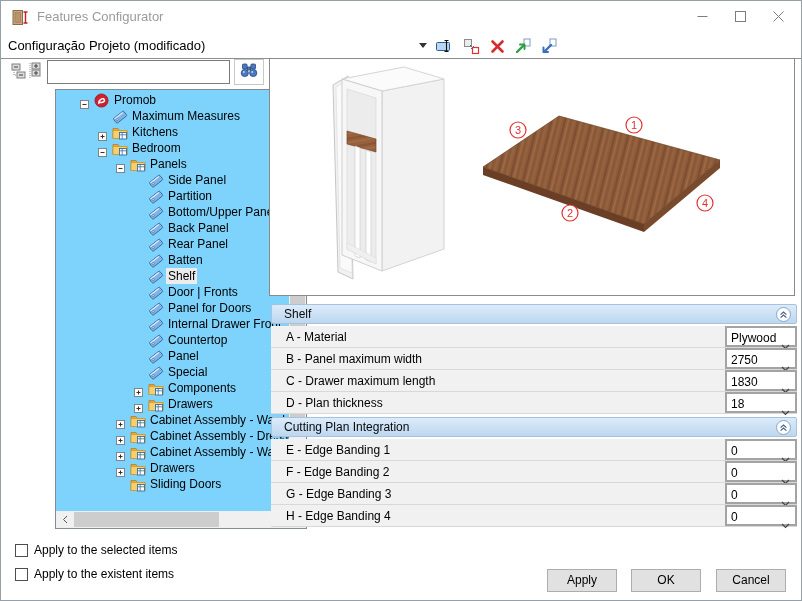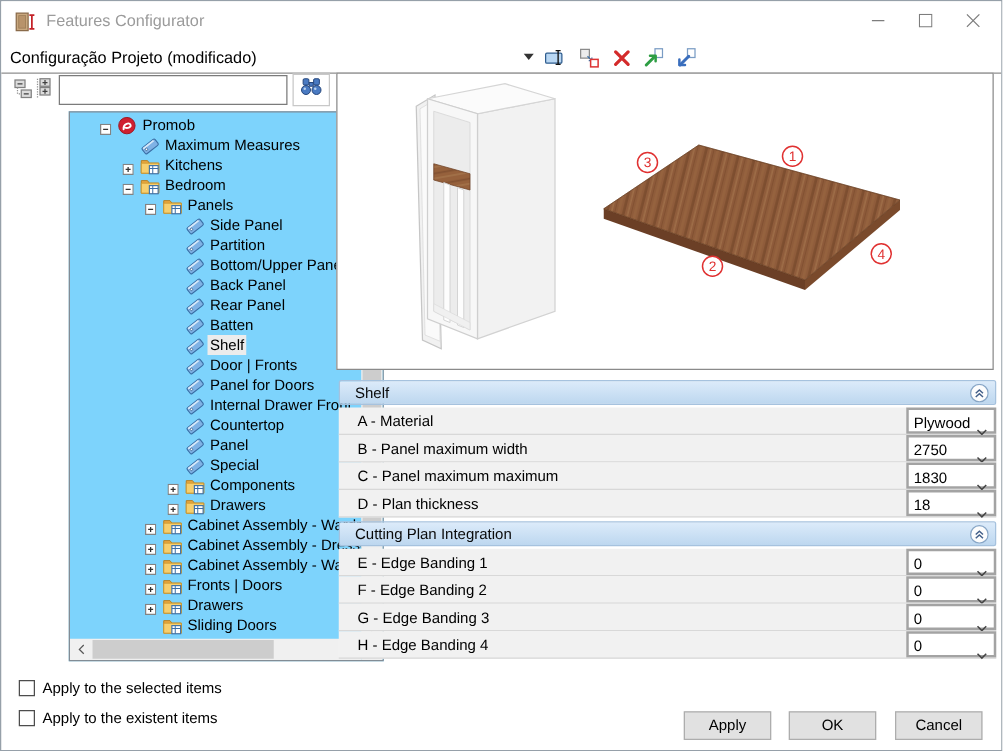--- a/index.html
+++ b/index.html
@@ -426,33 +426,20 @@
             <span class="expander" style="left: 60px;"><svg width="9" height="9" viewBox="0 0 9 9">
                 <rect x="0.5" y="0.5" width="8" height="8" fill="#fff" stroke="#838383"></rect>
                 <path d="M2.5 4.5h4 M4.5 2.5v4" stroke="#333" stroke-width="1"></path>
               </svg></span>
             <span class="node-icon" style="left: 74px;"><svg width="16" height="16" viewBox="0 0 16 16" style="margin-top:1px">
                 <path d="M1 3.5h5l1.5 2H15v8H1z" fill="#e9a73e" stroke="#b57f22" stroke-width="0.8"></path>
                 <path d="M1 5.5h14v8H1z" fill="#f6cf6e" stroke="#c9962f" stroke-width="0.7"></path>
                 <rect x="7.5" y="7.5" width="7" height="6.5" fill="#fff" stroke="#3a6ea5" stroke-width="0.9"></rect>
                 <path d="M7.5 9.8h7 M10.2 7.5v6.5" stroke="#3a6ea5" stroke-width="0.8"></path>
               </svg></span>
-            <span class="node-label" style="left: 92px;">Fronts | Doors</span>
-          </div>
-          <div class="tree-row">
-            <span class="expander" style="left: 60px;"><svg width="9" height="9" viewBox="0 0 9 9">
-                <rect x="0.5" y="0.5" width="8" height="8" fill="#fff" stroke="#838383"></rect>
-                <path d="M2.5 4.5h4 M4.5 2.5v4" stroke="#333" stroke-width="1"></path>
-              </svg></span>
-            <span class="node-icon" style="left: 74px;"><svg width="16" height="16" viewBox="0 0 16 16" style="margin-top:1px">
-                <path d="M1 3.5h5l1.5 2H15v8H1z" fill="#e9a73e" stroke="#b57f22" stroke-width="0.8"></path>
-                <path d="M1 5.5h14v8H1z" fill="#f6cf6e" stroke="#c9962f" stroke-width="0.7"></path>
-                <rect x="7.5" y="7.5" width="7" height="6.5" fill="#fff" stroke="#3a6ea5" stroke-width="0.9"></rect>
-                <path d="M7.5 9.8h7 M10.2 7.5v6.5" stroke="#3a6ea5" stroke-width="0.8"></path>
-              </svg></span>
             <span class="node-label" style="left: 92px;">Drawers</span>
           </div>
           <div class="tree-row">
             <span class="node-icon" style="left: 74px;"><svg width="16" height="16" viewBox="0 0 16 16" style="margin-top:1px">
                 <path d="M1 3.5h5l1.5 2H15v8H1z" fill="#e9a73e" stroke="#b57f22" stroke-width="0.8"></path>
                 <path d="M1 5.5h14v8H1z" fill="#f6cf6e" stroke="#c9962f" stroke-width="0.7"></path>
                 <rect x="7.5" y="7.5" width="7" height="6.5" fill="#fff" stroke="#3a6ea5" stroke-width="0.9"></rect>
                 <path d="M7.5 9.8h7 M10.2 7.5v6.5" stroke="#3a6ea5" stroke-width="0.8"></path>
               </svg></span>
             <span class="node-label" style="left: 92px;">Sliding Doors</span>
@@ -567,21 +554,21 @@
       <div class="prop-row">
         <span class="prop-label">B - Panel maximum width</span>
         <div class="prop-combo">
           <span class="prop-value">2750</span>
           <span class="combo-chev"><svg width="9" height="6" viewBox="0 0 9 6">
               <path d="M1 1L4.5 4.5L8 1" stroke="#444" stroke-width="1.2" fill="none"></path>
             </svg></span>
         </div>
       </div>
       <div class="prop-row">
-        <span class="prop-label">C - Panel maximum maximum</span>
+        <span class="prop-label">C - Drawer maximum length</span>
         <div class="prop-combo">
           <span class="prop-value">1830</span>
           <span class="combo-chev"><svg width="9" height="6" viewBox="0 0 9 6">
               <path d="M1 1L4.5 4.5L8 1" stroke="#444" stroke-width="1.2" fill="none"></path>
             </svg></span>
         </div>
       </div>
       <div class="prop-row">
         <span class="prop-label">D - Plan thickness</span>
         <div class="prop-combo">

